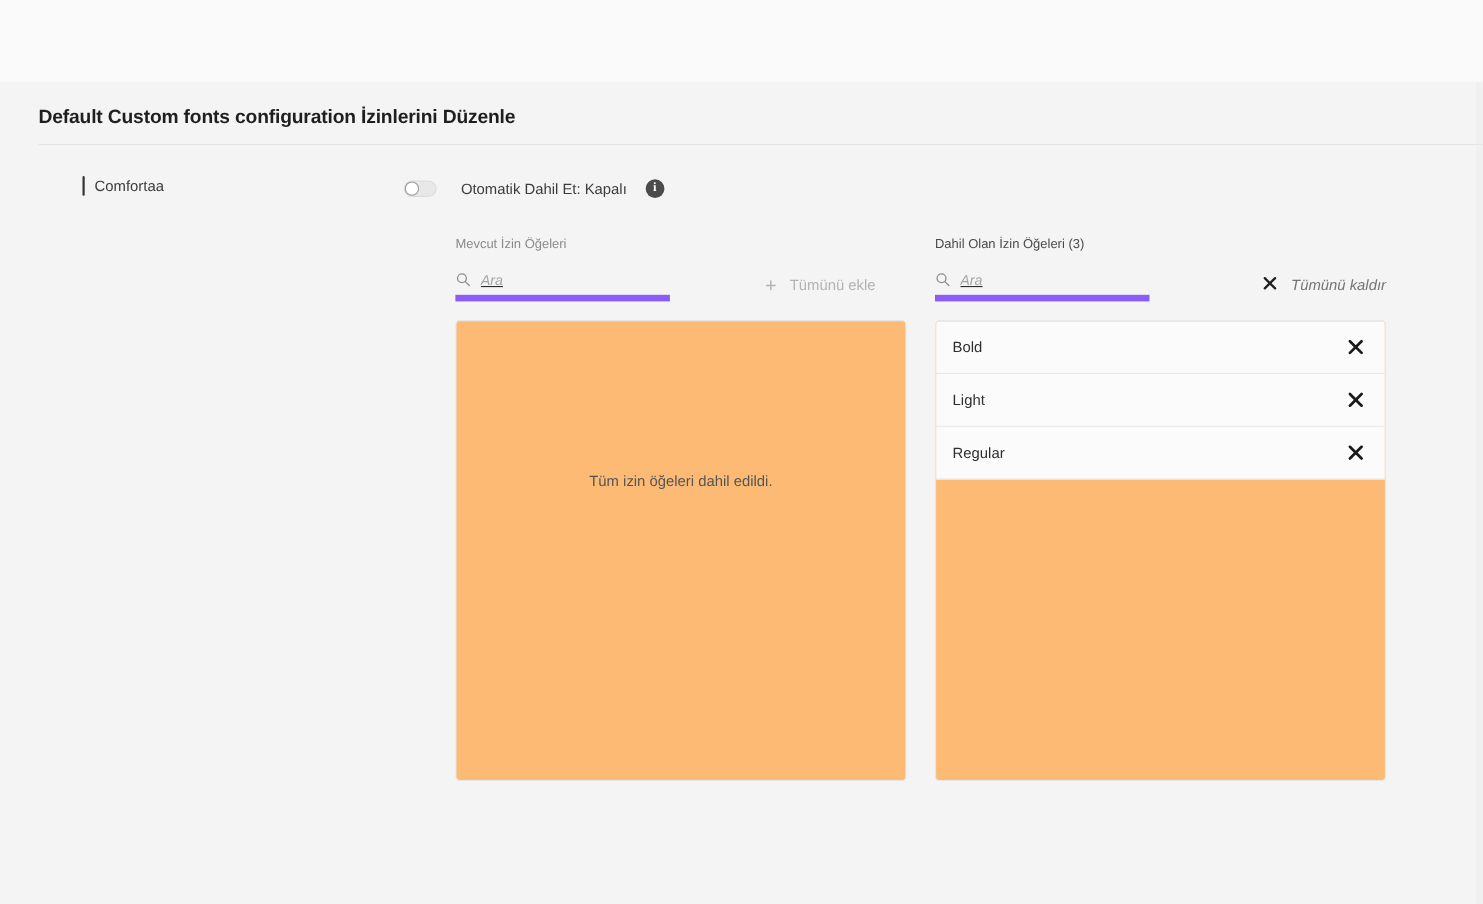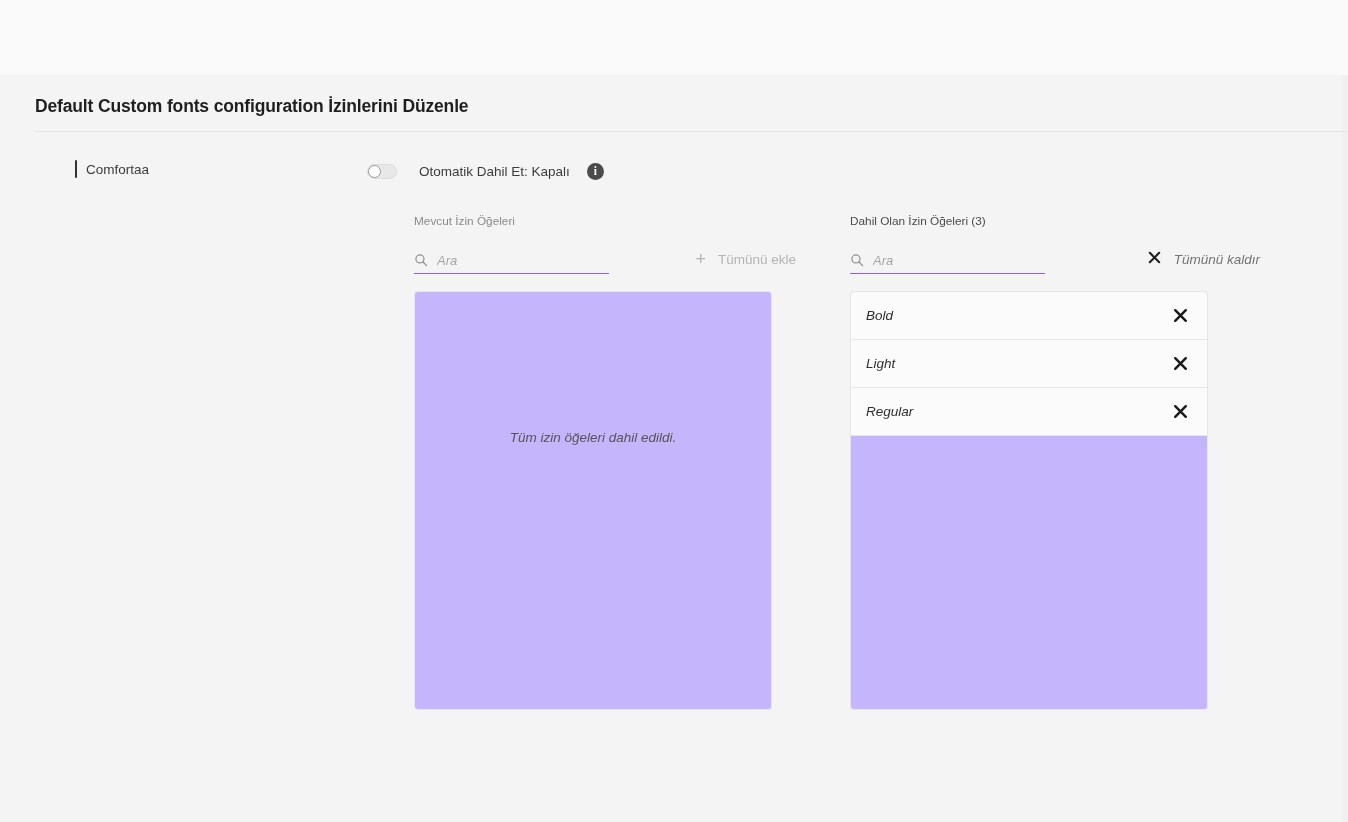--- a/index.html
+++ b/index.html
@@ -162,23 +162,24 @@
     height: 30px;
     display: flex;
     align-items: flex-start;
     justify-content: space-between;
   }
 
   .search-box {
     position: relative;
     width: 195px;
     height: 27px;
-    border-bottom: 1px solid #8b5cf6;
-    display: flex;
-    align-items: center;
+    border-bottom: 6px solid #8b5cf6;
+    display: flex;
+    align-items: flex-start;
+    text-decoration: underline;
   }
   .search-icon {
     width: 14px; height: 14px;
     flex: none;
     margin-right: 9px;
     color: #8e8e8e;
   }
   .search-input {
     border: none;
     outline: none;
@@ -218,28 +219,27 @@
   .x-glyph {
     font-size: 16px;
     line-height: 1;
     font-weight: 700;
     color: #1f1f1f;
   }
 
   
   .panel {
     margin-top: 14px;
-    width: 358px;
+    width: 410px;
     height: 419px;
-    background: #c4b5fd;
+    background: #fdba74;
     border: 1px solid #e6e6e6;
     border-radius: 4px;
     position: relative;
     overflow: hidden;
-    font-style: italic;
   }
 
   .empty-msg {
     position: absolute;
     left: 0; right: 0;
     top: 98px;
     text-align: center;
     font-size: 13.5px;
     color: #555555;
     margin-top: 40px;

